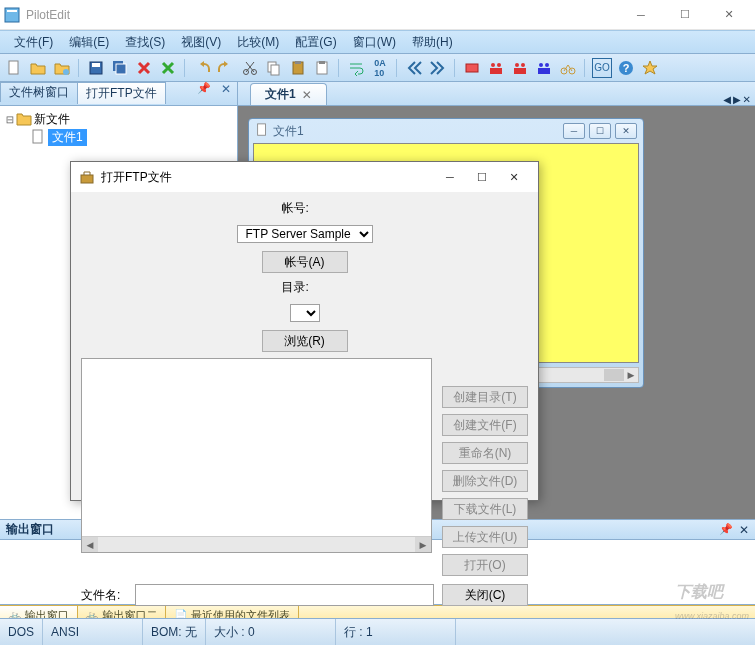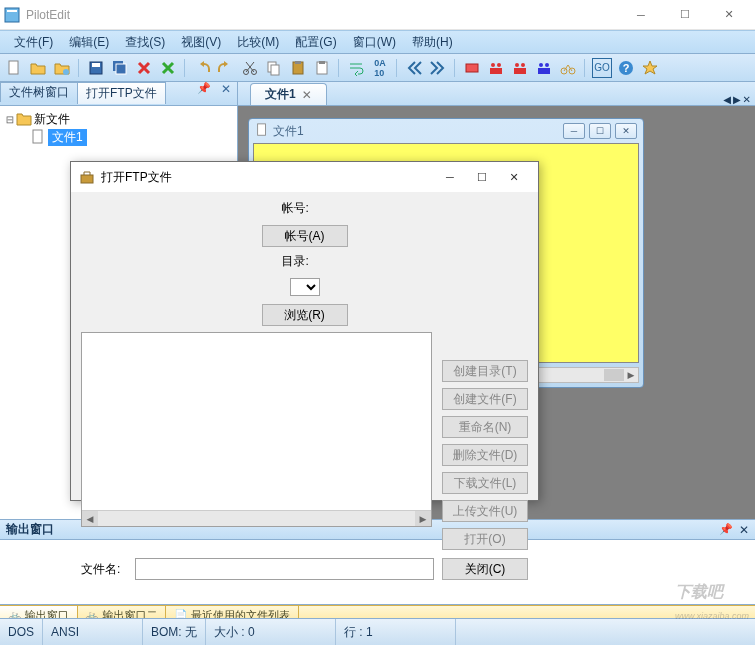--- a/index.html
+++ b/index.html
@@ -373,20 +373,21 @@
           <path d="M5 6V3h6v3" fill="none" stroke="#886a2a"></path>
         </svg></span>
     <span class="t">打开FTP文件</span>
     <span class="wb">─</span>
     <span class="wb">☐</span>
     <span class="wb">✕</span>
   </div>
   <div class="dlg-body">
     <div class="dlg-row">
       <label>帐号:</label>
+      <select><option>FTP Server Sample</option></select>
       <button class="dlg-btn">帐号(A)</button>
     </div>
     <div class="dlg-row">
       <label>目录:</label>
       <select value=""><option></option></select>
       <button class="dlg-btn">浏览(R)</button>
     </div>
     <div class="dlg-cols">
       <div class="dlg-list">
         <div class="dlg-list-scroll">

